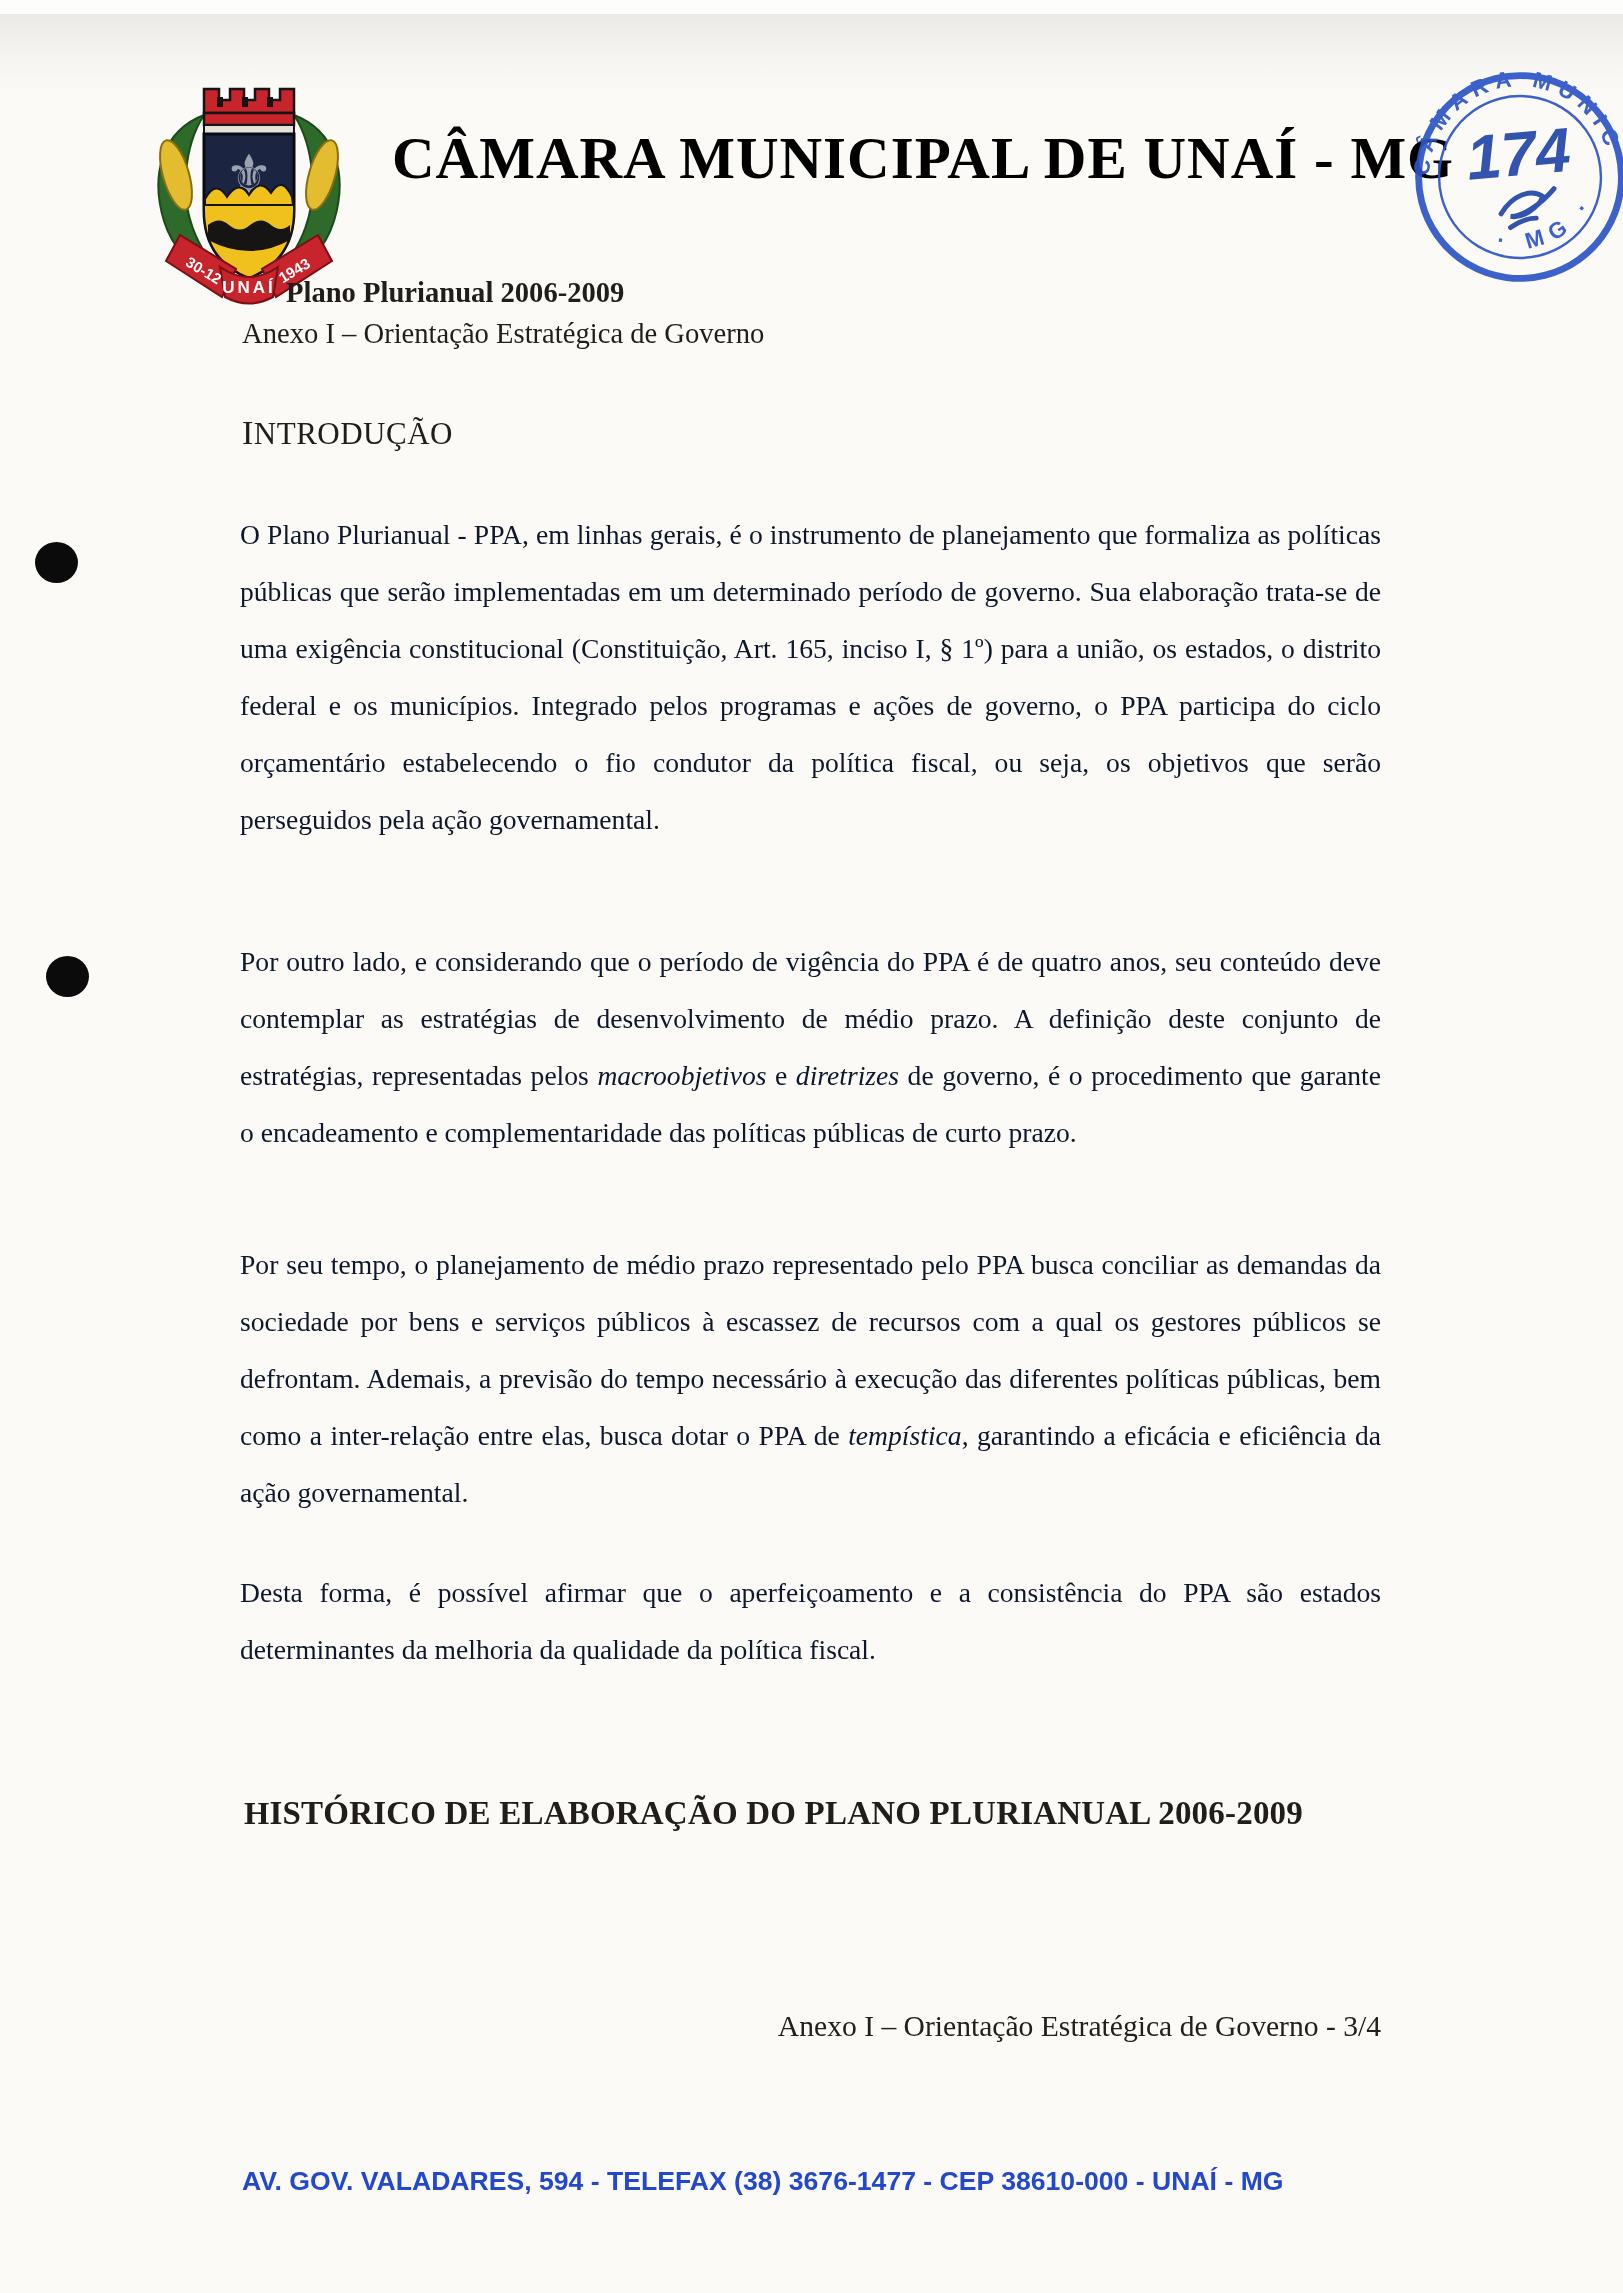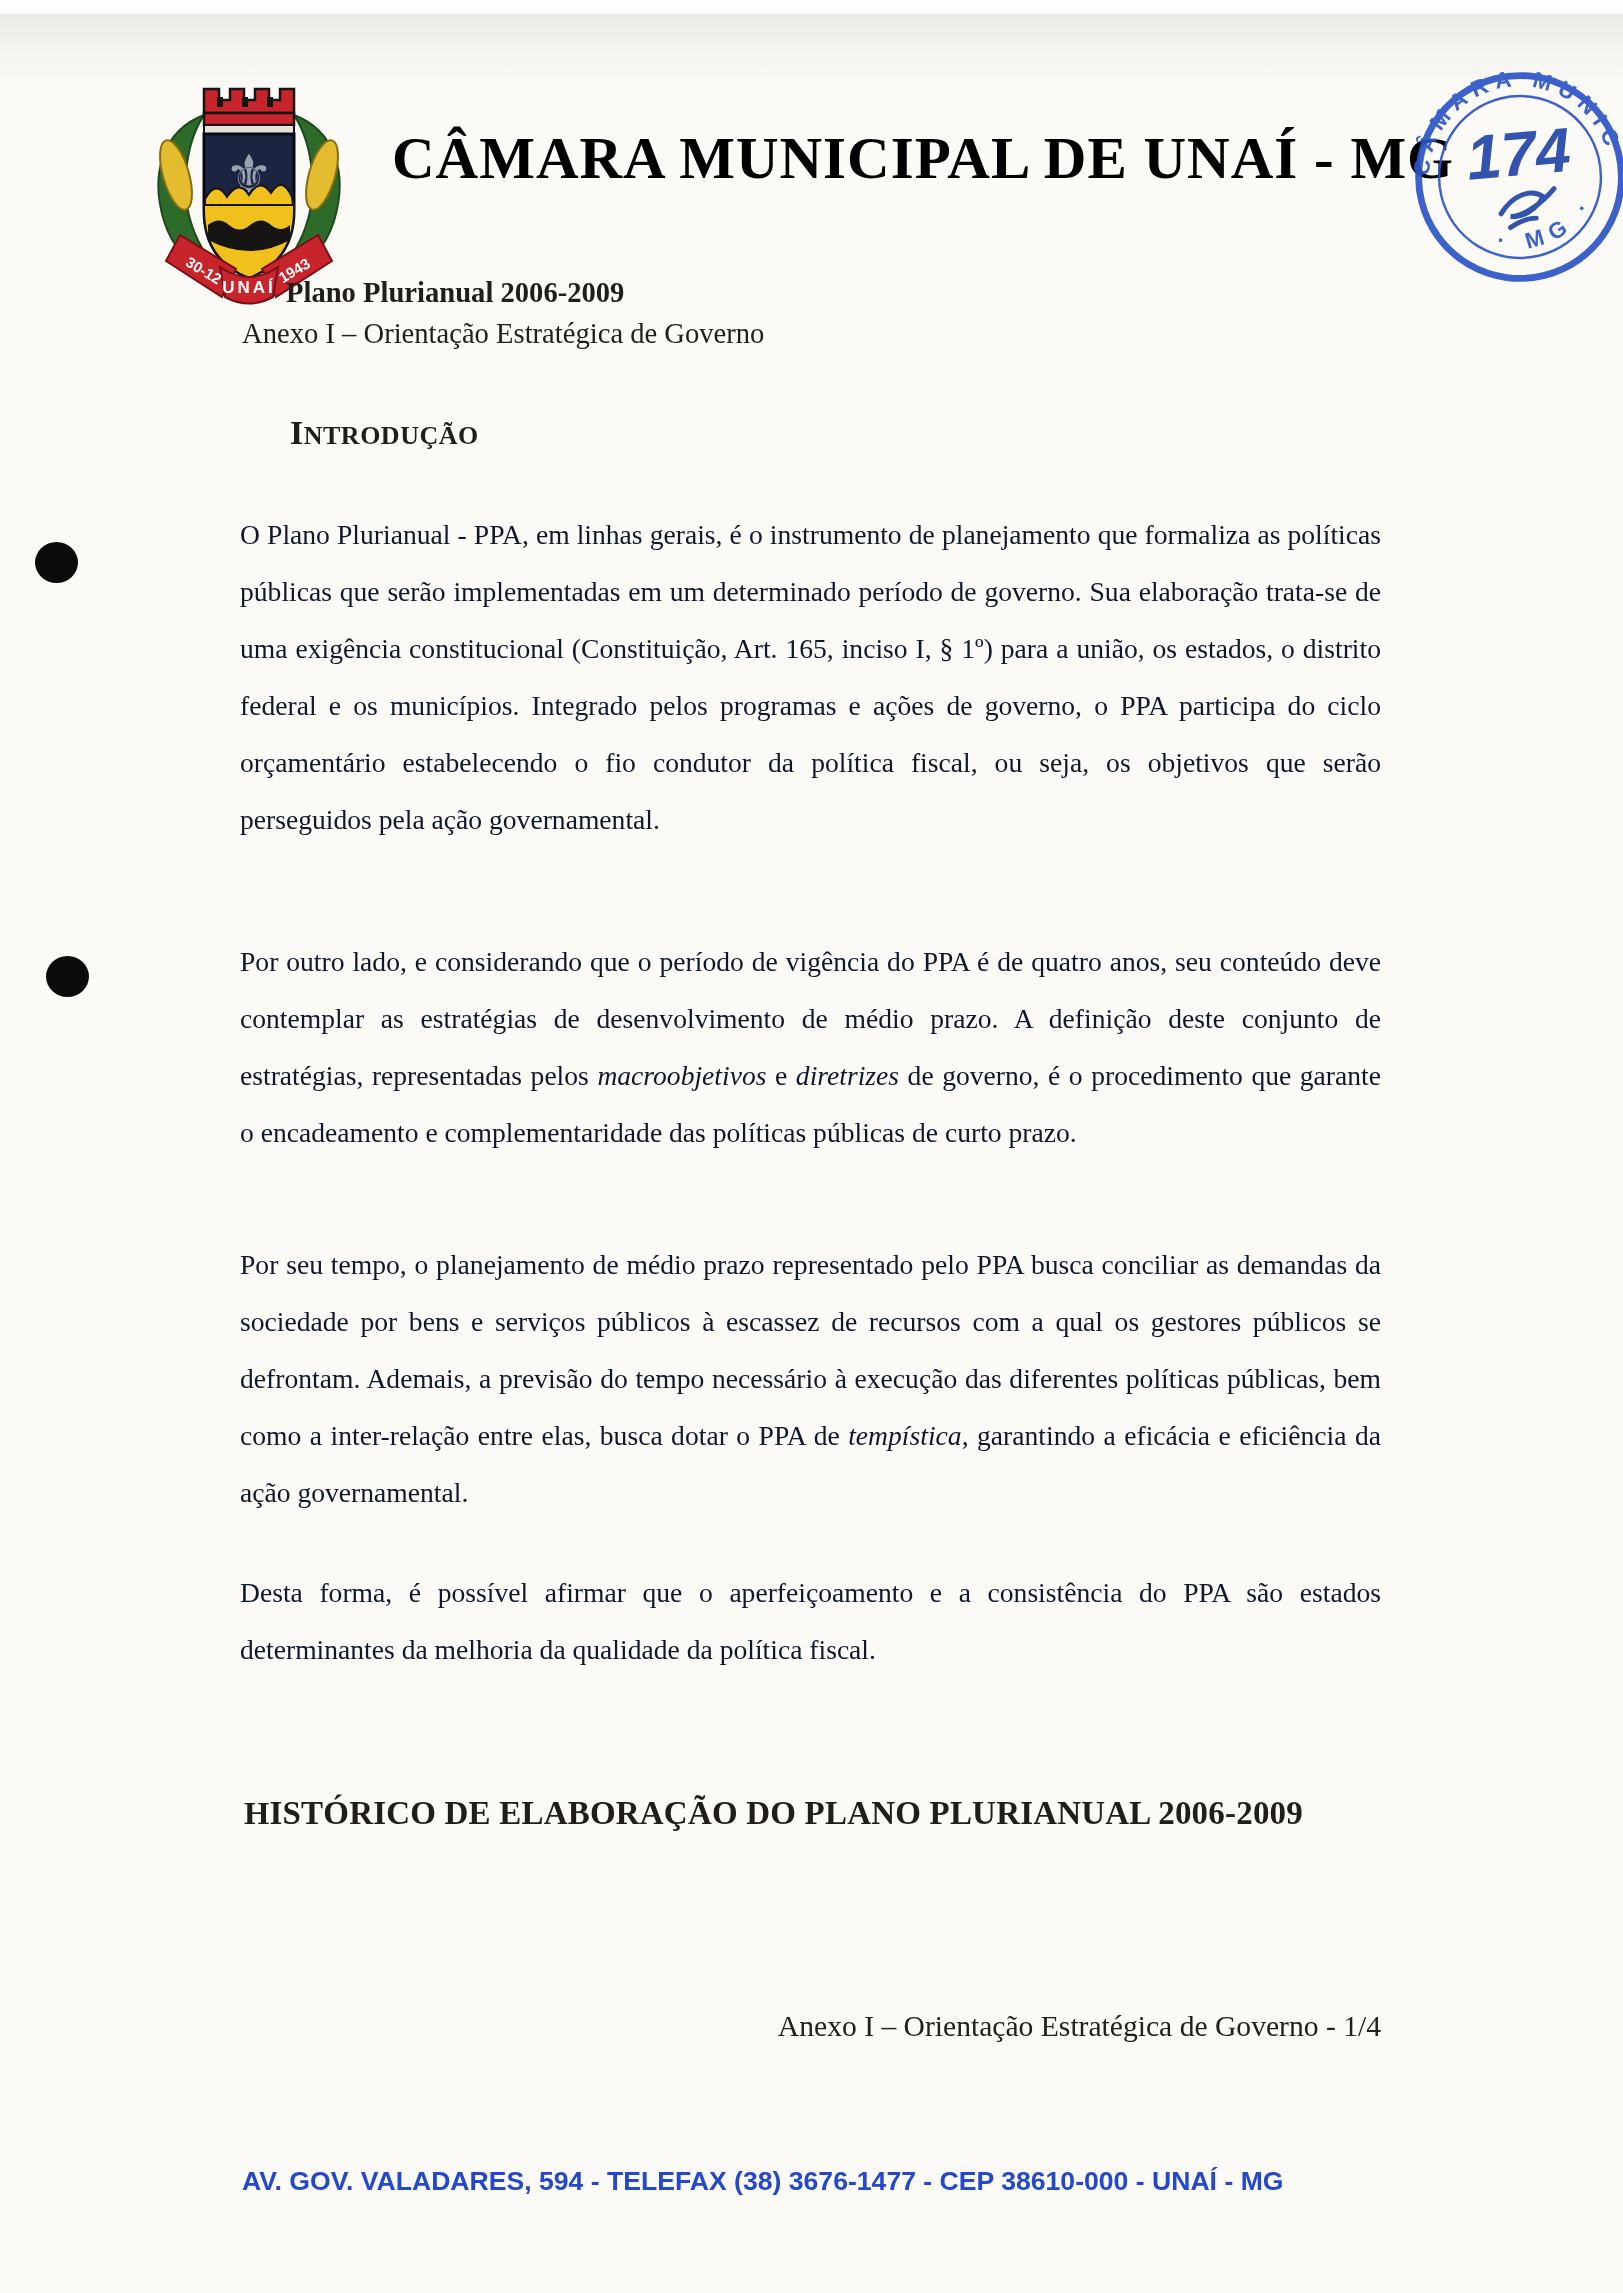--- a/index.html
+++ b/index.html
@@ -19,21 +19,21 @@
   .logo{position:absolute;left:124px;top:53px;width:250px;height:260px;}
   .brand-title{
     position:absolute;left:392px;top:126px;width:1172px;
     font-size:59px;font-weight:bold;letter-spacing:1px;line-height:65px;
     color:#000000;white-space:nowrap;
   }
   .stamp{position:absolute;left:1403px;top:59px;width:234px;height:236px;}
 
   .doc-head{position:absolute;left:242px;top:272px;font-size:28.6px;line-height:41px;}
   .doc-head .t{font-weight:bold;margin-left:44px;}
-  .h-intro{position:absolute;left:242px;top:414px;font-size:26px;font-weight:bold;letter-spacing:0.5px;margin-left:48px;}
+  .h-intro{position:absolute;left:242px;top:414px;font-size:31px;font-weight:normal;letter-spacing:0.5px;}
   .h-intro::first-letter{font-size:34px;}
 
   .para{
     position:absolute;left:240px;width:1141px;
     font-size:27.6px;line-height:57px;text-align:justify;
     color:#0f172a;
   }
   .para .it{font-style:italic;}
   .p1{top:506px;}
   .p2{top:933px;}
@@ -128,21 +128,21 @@
 
 <div class="h-intro">INTRODUÇÃO</div>
 
 <div class="para p1"><span>O Plano Plurianual - PPA, em linhas gerais, é o instrumento de planejamento que formaliza as políticas públicas que serão implementadas em um determinado período de governo. Sua elaboração trata-se de uma exigência constitucional (Constituição, Art. 165, inciso I, § 1º) para a união, os estados, o distrito federal e os municípios. Integrado pelos programas e ações de governo, o PPA participa do ciclo orçamentário estabelecendo o fio condutor da política fiscal, ou seja, os objetivos que serão perseguidos pela ação governamental.</span></div>
 <div class="para p2"><span>Por outro lado, e considerando que o período de vigência do PPA é de quatro anos, seu conteúdo deve contemplar as estratégias de desenvolvimento de médio prazo. A definição deste conjunto de estratégias, representadas pelos </span><span class="it">macroobjetivos</span><span> e </span><span class="it">diretrizes</span><span> de governo, é o procedimento que garante o encadeamento e complementaridade das políticas públicas de curto prazo.</span></div>
 <div class="para p3"><span>Por seu tempo, o planejamento de médio prazo representado pelo PPA busca conciliar as demandas da sociedade por bens e serviços públicos à escassez de recursos com a qual os gestores públicos se defrontam. Ademais, a previsão do tempo necessário à execução das diferentes políticas públicas, bem como a inter-relação entre elas, busca dotar o PPA de </span><span class="it">tempística</span><span>, garantindo a eficácia e eficiência da ação governamental.</span></div>
 <div class="para p4"><span>Desta forma, é possível afirmar que o aperfeiçoamento e a consistência do PPA são estados determinantes da melhoria da qualidade da política fiscal.</span></div>
 
 <div class="h-hist">HISTÓRICO DE ELABORAÇÃO DO PLANO PLURIANUAL 2006-2009</div>
 
-<div class="annex">Anexo I – Orientação Estratégica de Governo - 1/4</div>
+<div class="annex">Anexo I – Orientação Estratégica de Governo - 3/4</div>
 
 <div class="foot">
   <div>AV. GOV. VALADARES, 594 - TELEFAX (38) 3676-1477 - CEP 38610-000 - UNAÍ - MG</div>
 </div>
 
 <div class="hole h1"></div>
 <div class="hole h2"></div>
 
 
 </body></html>

